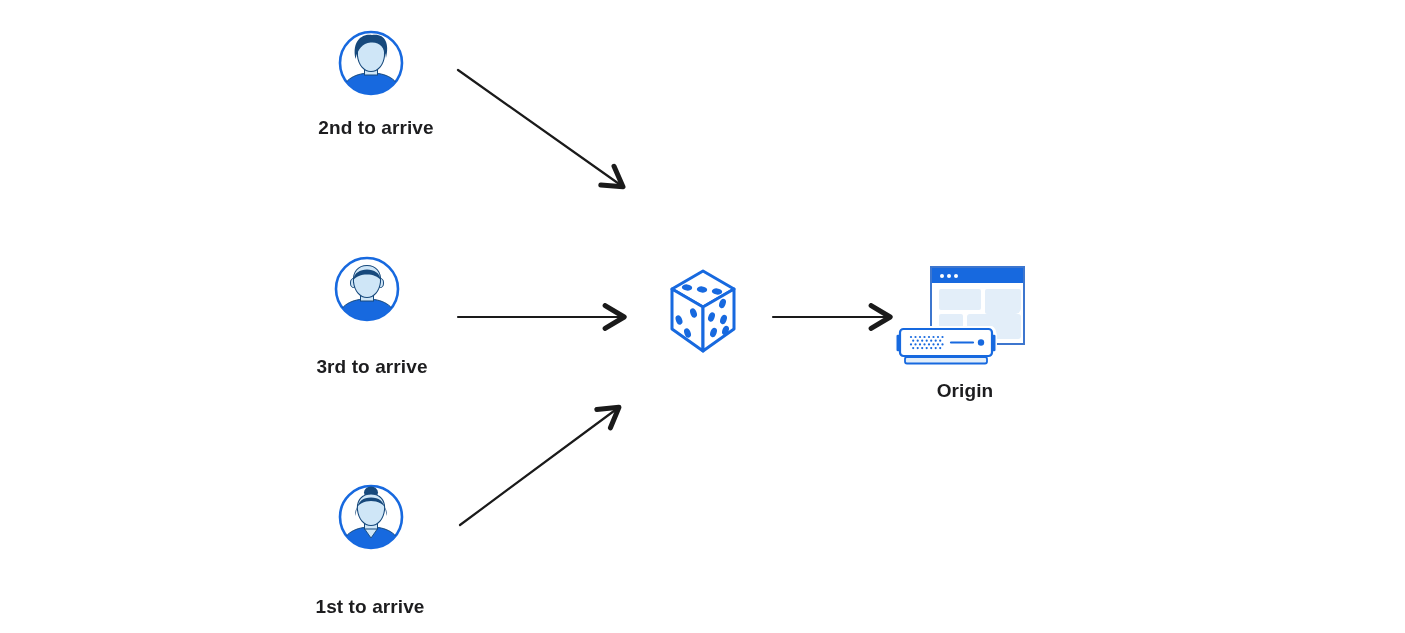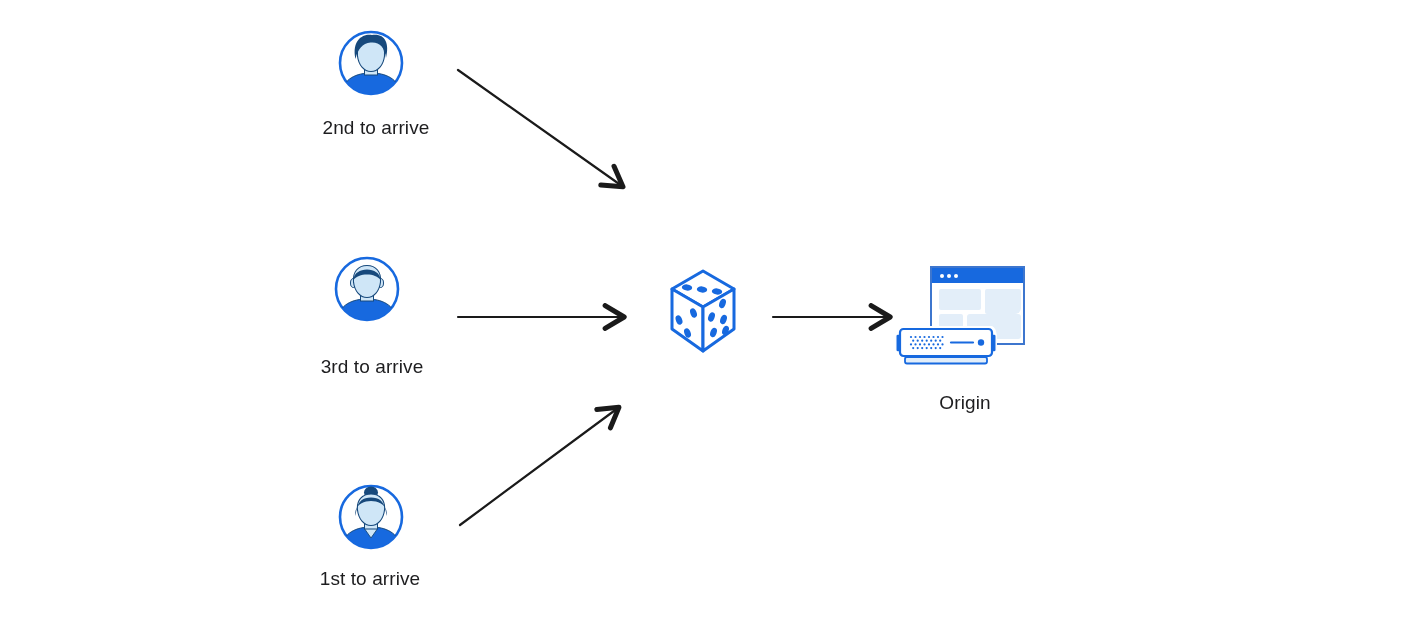--- a/index.html
+++ b/index.html
@@ -13,20 +13,21 @@
     --background:#FFFFFF;
   }
   *{margin:0;padding:0;box-sizing:border-box;}
   html,body{background:var(--background);}
   body{font-family:"Liberation Sans", sans-serif;}
   .canvas{
     position:relative;
     width:1405px;height:633px;
     background:var(--background);
     overflow:hidden;
+    font-weight:bold;
   }
   .node-label{
     position:absolute;
     transform:translateX(-50%);
     font-size:19px;
     color:var(--label-text);
     white-space:nowrap;
     letter-spacing:.1px;
   }
   
@@ -123,21 +124,21 @@
     <circle cx="33" cy="33" r="31" fill="#fff" stroke="#1769DF" stroke-width="2.6"></circle>
     <g clip-path="url(#c3)">
       <path d="M2,66 C5,48 19,43 33,43 C47,43 61,48 64,66 Z" fill="#1769DF" stroke="#17497C" stroke-width="1"></path>
       <path d="M26,44 L33,54 L40,44 Z" fill="#CFE6F7" stroke="#17497C" stroke-width="0.9"></path>
       <rect x="26.5" y="31" width="13" height="14" fill="#CFE6F7" stroke="#17497C" stroke-width="1"></rect>
       <ellipse cx="33" cy="8.5" rx="7" ry="6" fill="#17497C"></ellipse>
       <path d="M33,10 C42,10 47.5,16.5 46.5,26 C45.5,35 40,41.5 33,41.5 C26,41.5 20.5,35 19.5,26 C18.5,16.5 24,10 33,10 Z" fill="#CFE6F7" stroke="#17497C" stroke-width="1.1"></path>
       <path d="M17.5,32 C14,12 52,12 48.5,32 C47,18 42.5,13.5 33,13.5 C23.5,13.5 19,18 17.5,32 Z" fill="#17497C"></path>
     </g>
   </svg>
-  <div class="node-label" style="left:370px;top:568px">1st to arrive</div>
+  <div class="node-label" style="left:370px;top:596px">1st to arrive</div>
 
   <svg class="dice-svg" width="74" height="88" viewBox="0 0 74 88">
     <g fill="#fff" stroke="#1769DF" stroke-width="3" stroke-linejoin="round">
       <polygon points="37,4 68,22 37,40 6,22"></polygon>
       <polygon points="6,22 37,40 37,84 6,62"></polygon>
       <polygon points="68,22 68,62 37,84 37,40"></polygon>
     </g>
     <g fill="#1769DF">
       <ellipse cx="21" cy="20.5" rx="5.2" ry="3.1" transform="rotate(6 21 20.5)"></ellipse>
       <ellipse cx="36" cy="22.5" rx="5.2" ry="3.1" transform="rotate(6 36 22.5)"></ellipse>
@@ -202,15 +203,15 @@
           <circle cx="31.7" cy="22.1" r="1.1"></circle>
           <circle cx="36.2" cy="22.1" r="1.1"></circle>
           <circle cx="40.7" cy="22.1" r="1.1"></circle>
           <circle cx="45.2" cy="22.1" r="1.1"></circle>
       </g>
     </g>
     <line x1="56" y1="16.5" x2="78" y2="16.5" stroke="#1769DF" stroke-width="2.2" stroke-linecap="round"></line>
     <circle cx="86" cy="16.5" r="3.2" fill="#1769DF"></circle>
   </svg>
 
-  <div class="node-label" style="left:965px;top:392px">Origin</div>
+  <div class="node-label" style="left:965px;top:380px">Origin</div>
 
 </div>
 
 </body></html>

